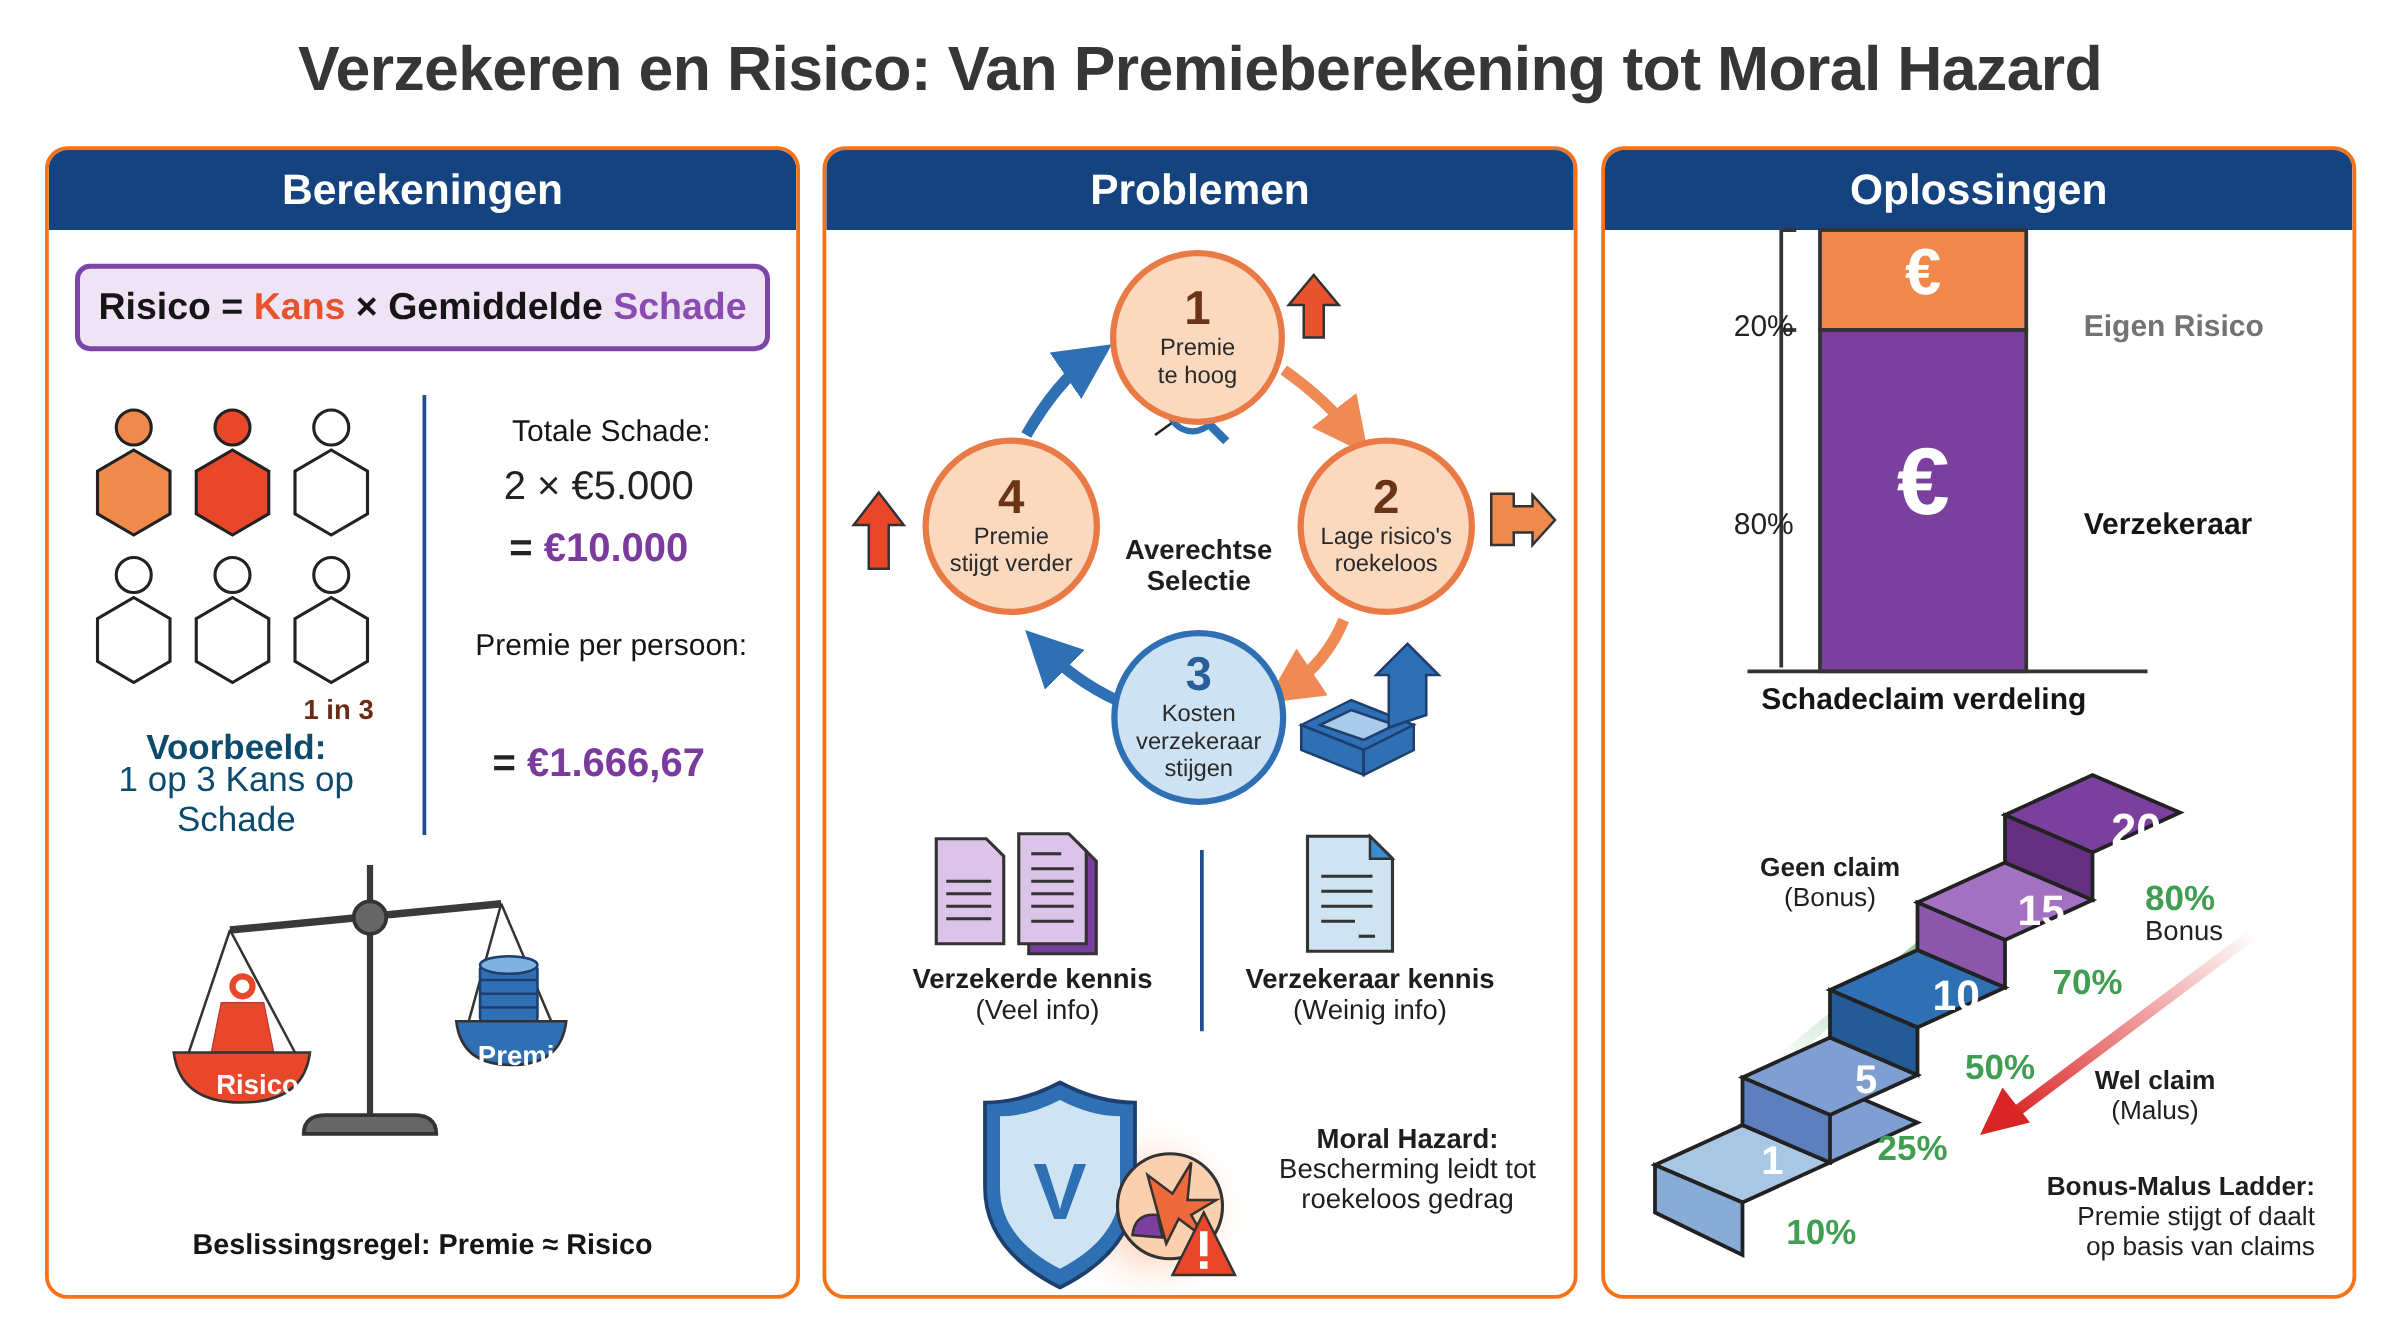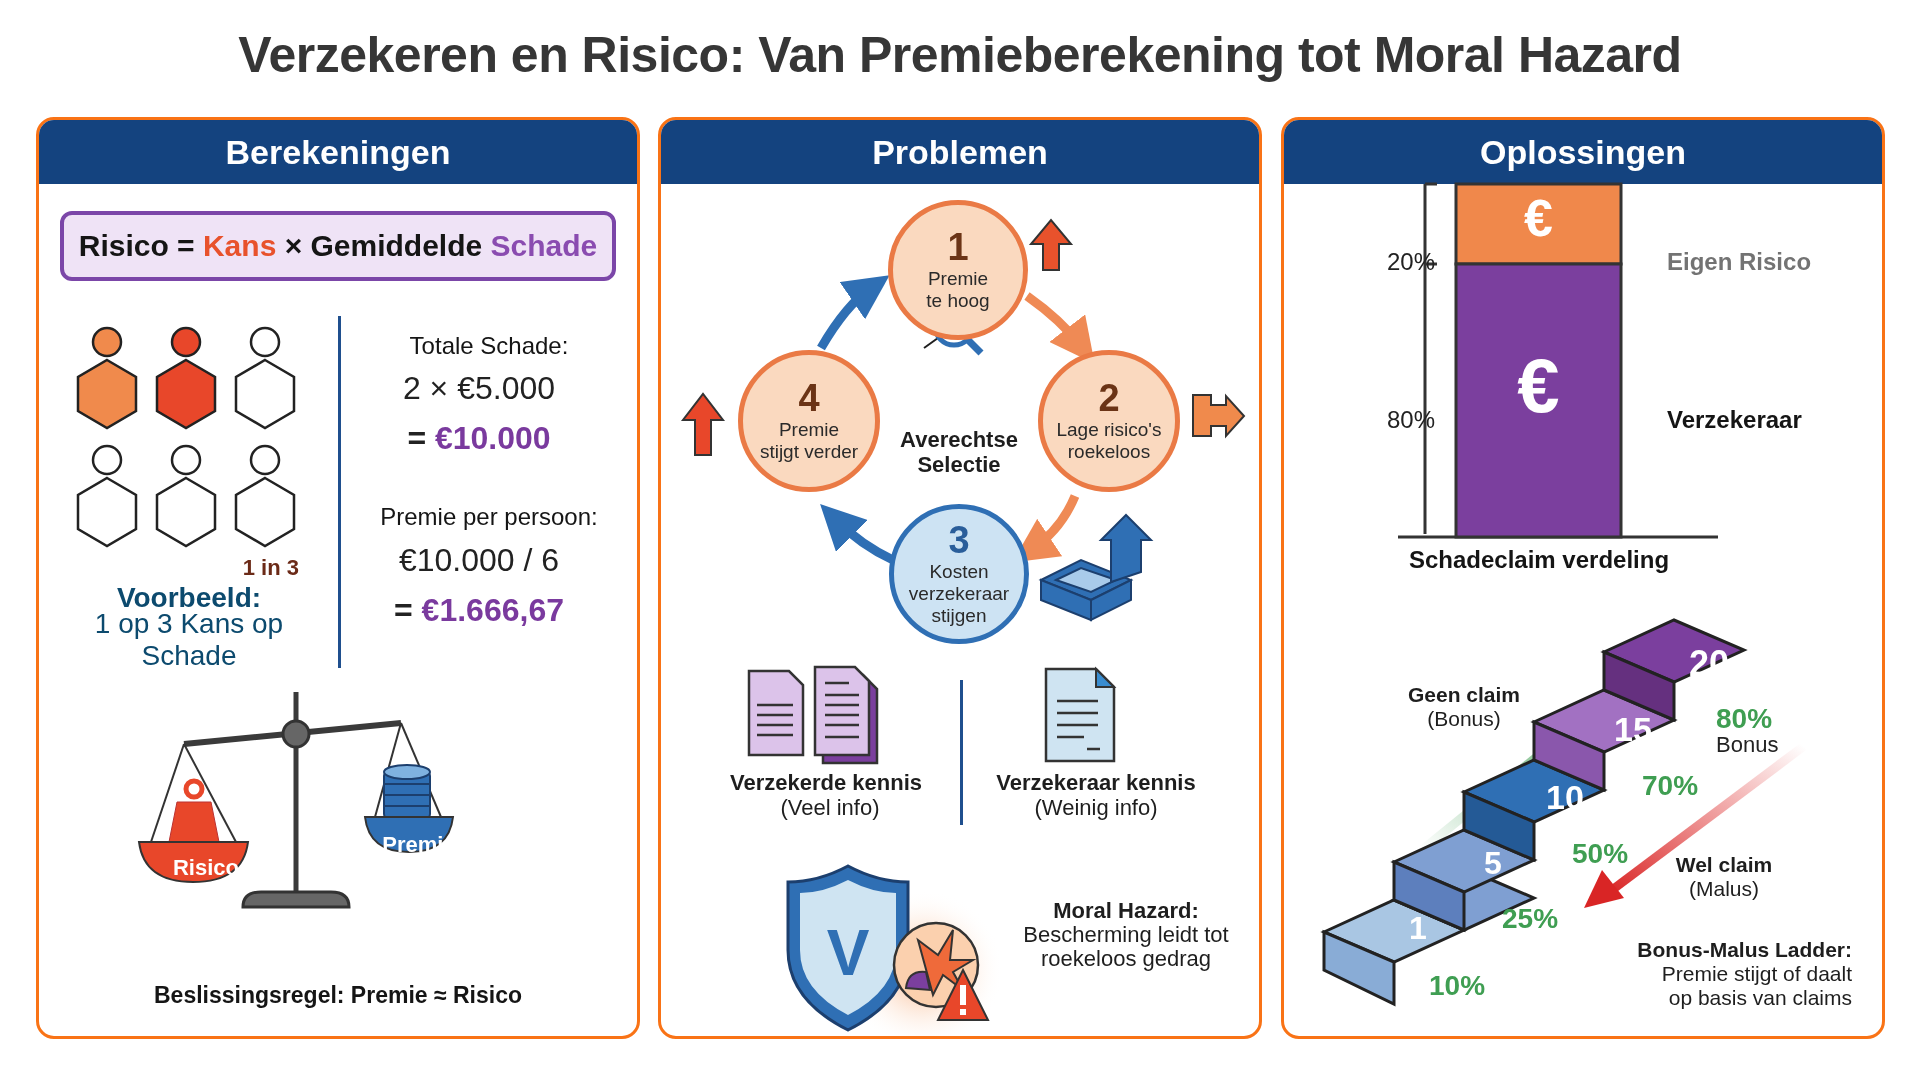--- a/index.html
+++ b/index.html
@@ -89,21 +89,20 @@
   <div class="caption" style="left:40px; top:435px; width:220px; color:#6b2a17; font-weight:700; font-size:22px;text-align:right;">1 in 3</div>
   <div class="caption b" style="left:10px; top:462px; width:280px; font-weight:700;">Voorbeeld:</div>
   <div class="caption" style="left:10px; top:488px; width:280px;">1 op 3 Kans op Schade</div>
 
   <div class="divider-v" style="left:299px; top:196px; height:352px;"></div>
 
   <div class="calc-label" style="left:320px; top:212px; width:260px;">Totale Schade:</div>
   <div class="calc-line" style="left:320px; top:250px; width:240px;">2 × €5.000</div>
   <div class="calc-result" style="left:320px; top:300px; width:240px;"><span>= </span><span class="v">€10.000</span></div>
   <div class="calc-label" style="left:315px; top:383px; width:270px;">Premie per persoon:</div>
-  <div class="calc-line" style="left:320px; top:422px; width:240px;">€10.000 / 6</div>
   <div class="calc-result" style="left:320px; top:472px; width:240px;"><span>= </span><span class="v">€1.666,67</span></div>
 
   <svg style="left:112px; top:572px;" width="400" height="240" viewBox="0 0 400 240">
     <line x1="145" y1="0" x2="145" y2="215" stroke="#3a3a3a" stroke-width="5"></line>
     <line x1="33" y1="52" x2="250" y2="31" stroke="#3a3a3a" stroke-width="6"></line>
     <circle cx="145" cy="42" r="13" fill="#666" stroke="#333" stroke-width="3"></circle>
     <path d="M92 215 Q92 200 110 200 L180 200 Q198 200 198 215 Z" fill="#666" stroke="#333" stroke-width="3"></path>
     <line x1="33" y1="52" x2="0" y2="150" stroke="#333" stroke-width="2"></line>
     <line x1="33" y1="52" x2="85" y2="150" stroke="#333" stroke-width="2"></line>
     <line x1="250" y1="31" x2="224" y2="125" stroke="#333" stroke-width="2"></line>

